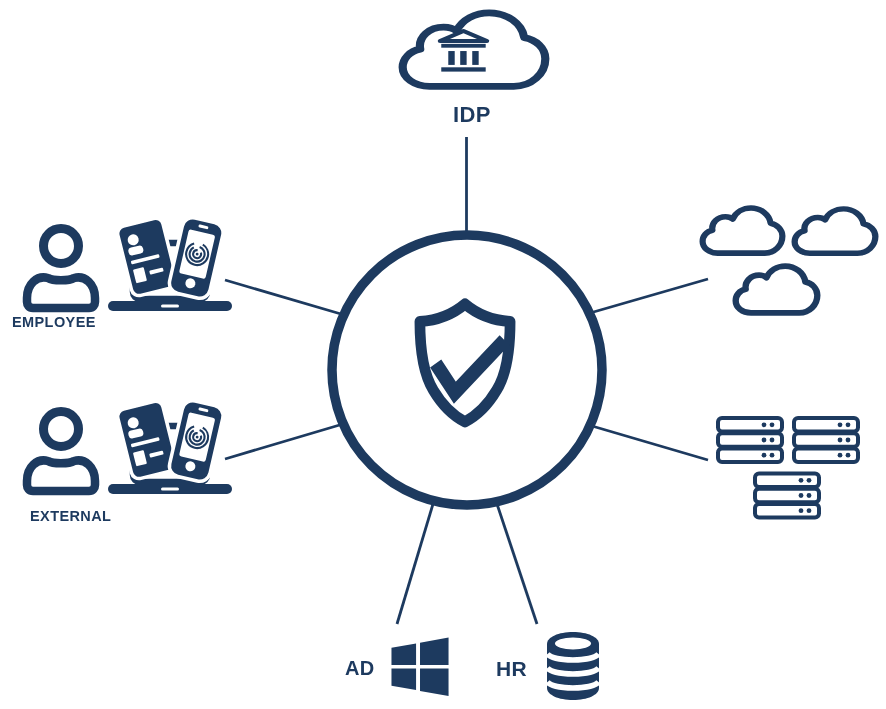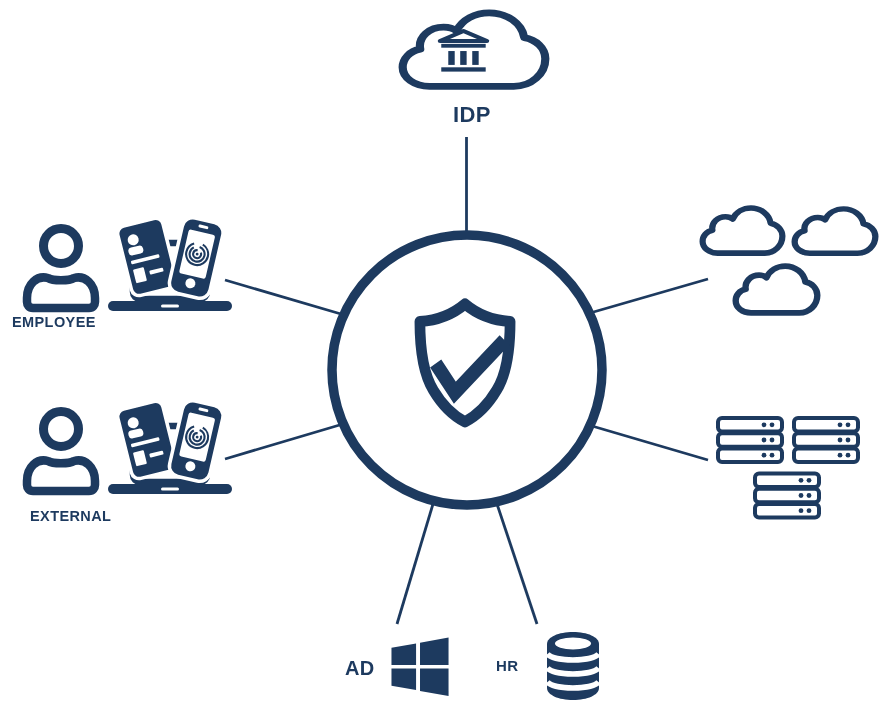--- a/index.html
+++ b/index.html
@@ -13,21 +13,21 @@
     position:absolute;
     color:var(--accent,#1d3a5f);
     font-weight:bold;
     white-space:nowrap;
     letter-spacing:0.4px;
   }
   .lbl-idp{left:412px;top:102px;width:120px;text-align:center;font-size:22px;}
   .lbl-employee{left:12px;top:314px;font-size:14.5px;}
   .lbl-external{left:14px;top:508px;font-size:14.5px;margin-left:16px;}
   .lbl-ad{left:345px;top:657px;font-size:20px;}
-  .lbl-hr{left:496px;top:657px;font-size:15px;}
+  .lbl-hr{left:496px;top:657px;font-size:21px;}
   svg{display:block;overflow:visible;}
 </style>
 </head>
 <body>
 
 <div class="canvas">
 
   <svg class="abs" style="left:0;top:0;" width="886" height="709" viewBox="0 0 886 709">
     <line x1="466.5" y1="137" x2="466.5" y2="232" stroke="currentColor" stroke-width="2.8"></line>
     <line x1="225" y1="280" x2="341" y2="314" stroke="currentColor" stroke-width="2.8"></line>

